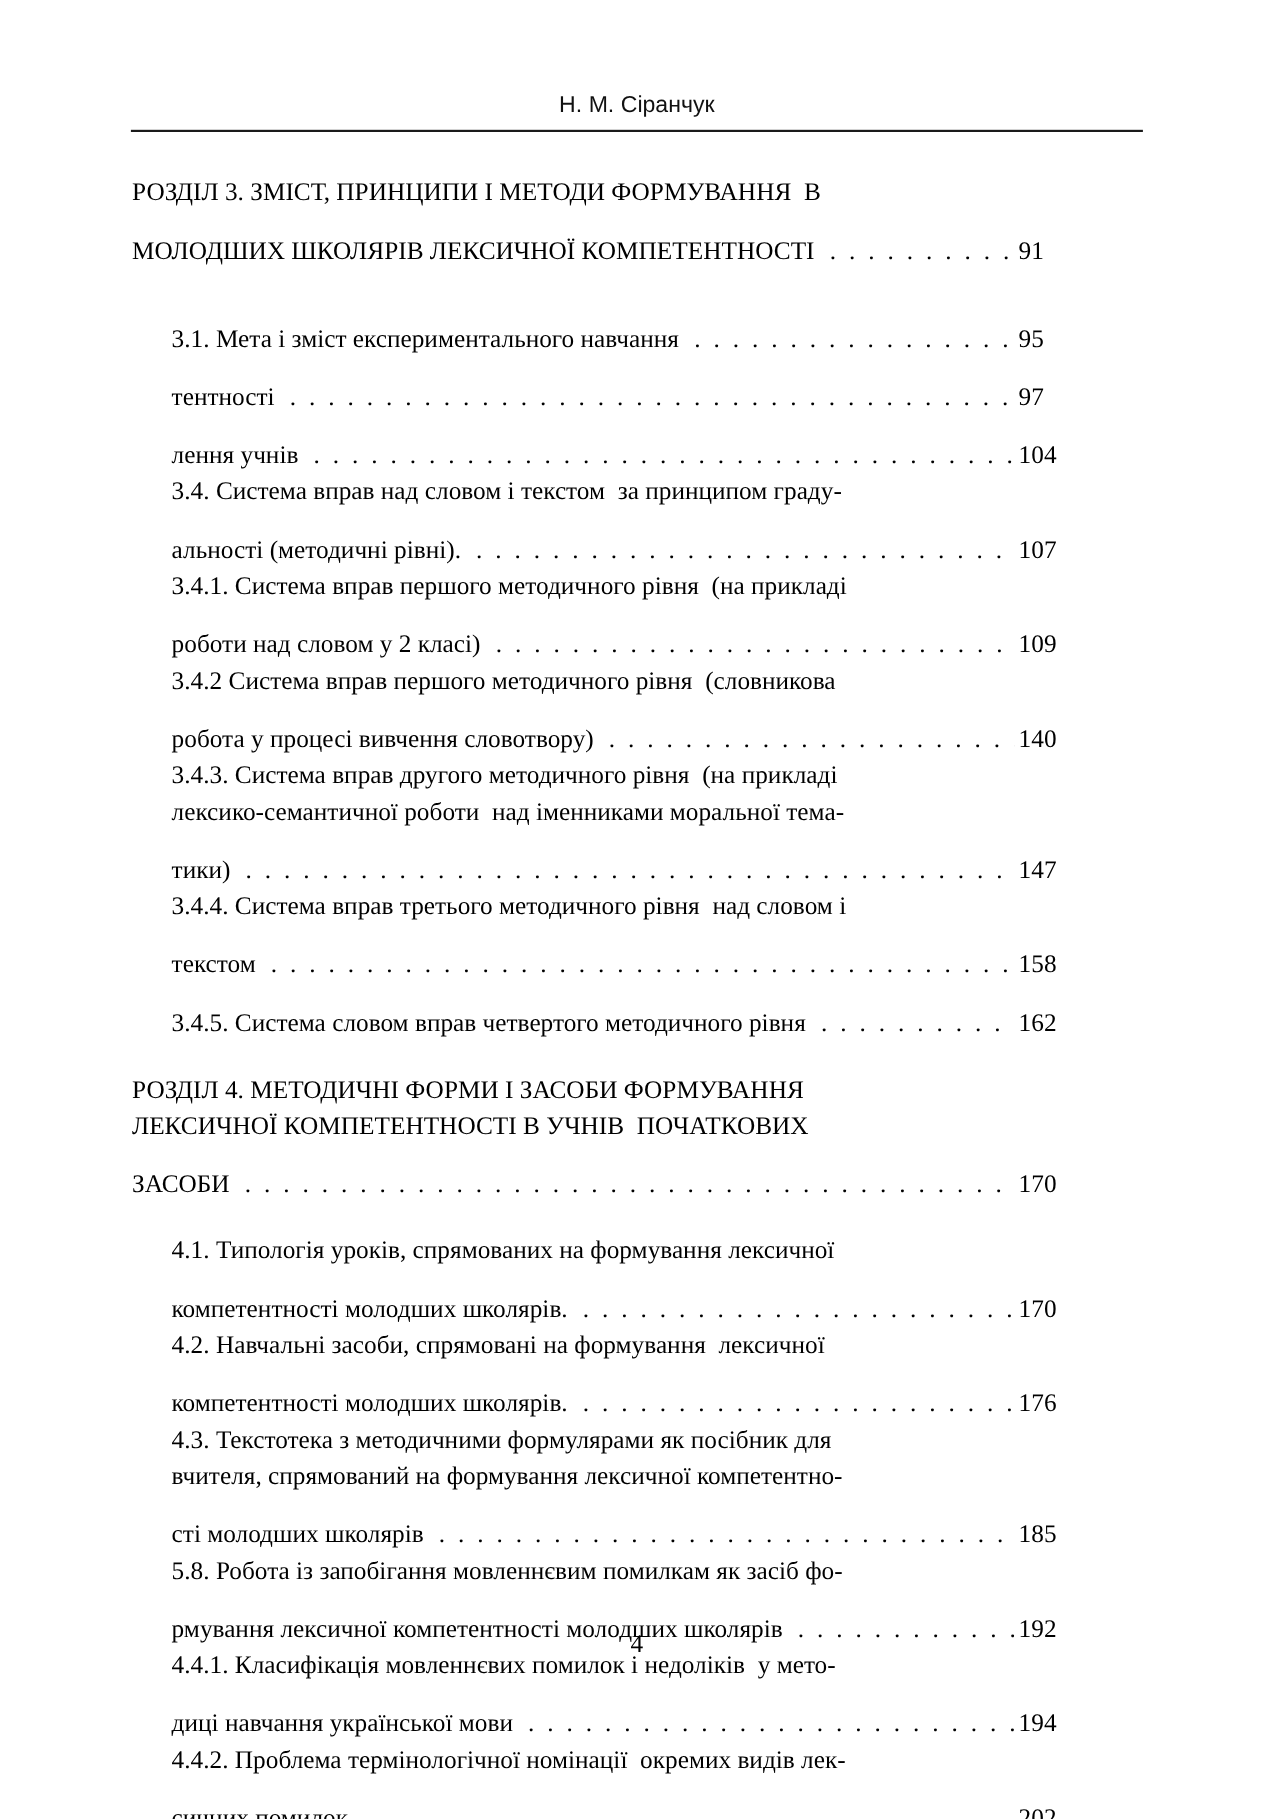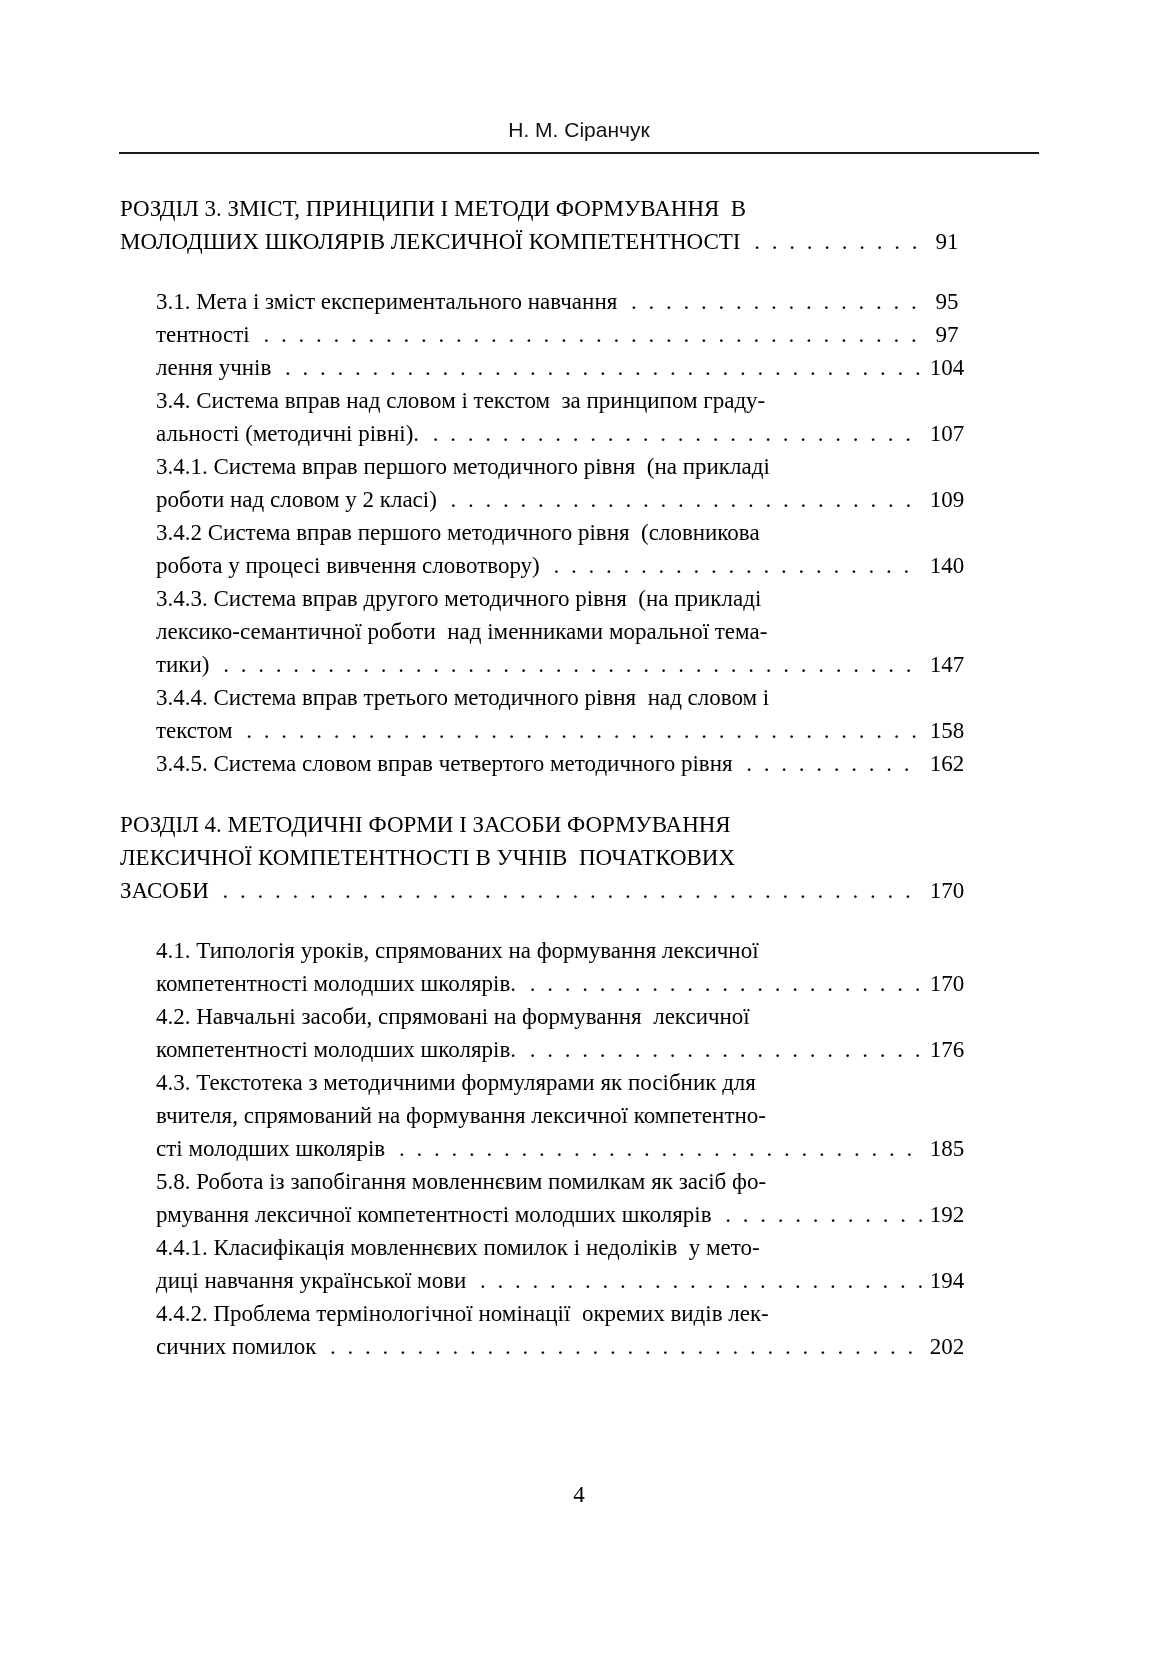--- a/index.html
+++ b/index.html
@@ -11,21 +11,21 @@
     position: relative;
     width: 1158px;
     height: 1654px;
     background: #ffffff;
     color: #000000;
     font-family: "Liberation Serif", "DejaVu Serif", serif;
     overflow: hidden;
     box-sizing: border-box;
   }
   .page-header {
-    padding-top: 118px;
+    padding-top: 84px;
   }
   .author {
     text-align: center;
     font-family: "Liberation Sans", "DejaVu Sans", sans-serif;
     font-size: 21px;
     line-height: 24px;
     color: #111111;
   }
   .header-rule {
     width: 920px;
@@ -63,21 +63,22 @@
     flex: 1;
     min-width: 0;
     overflow: hidden;
     white-space: pre;
     word-spacing: 6px;
     margin: 0 4px 0 2px;
   }
   .entry .line .pg {
     flex-shrink: 0;
     min-width: 42px;
-    text-align: center;
+    text-align: left;
+    margin-top: 20px;
   }
   .page-footer {
     position: absolute;
     left: 0;
     right: 0;
     top: 1482px;
     text-align: center;
     font-size: 23px;
   }
 </style>

